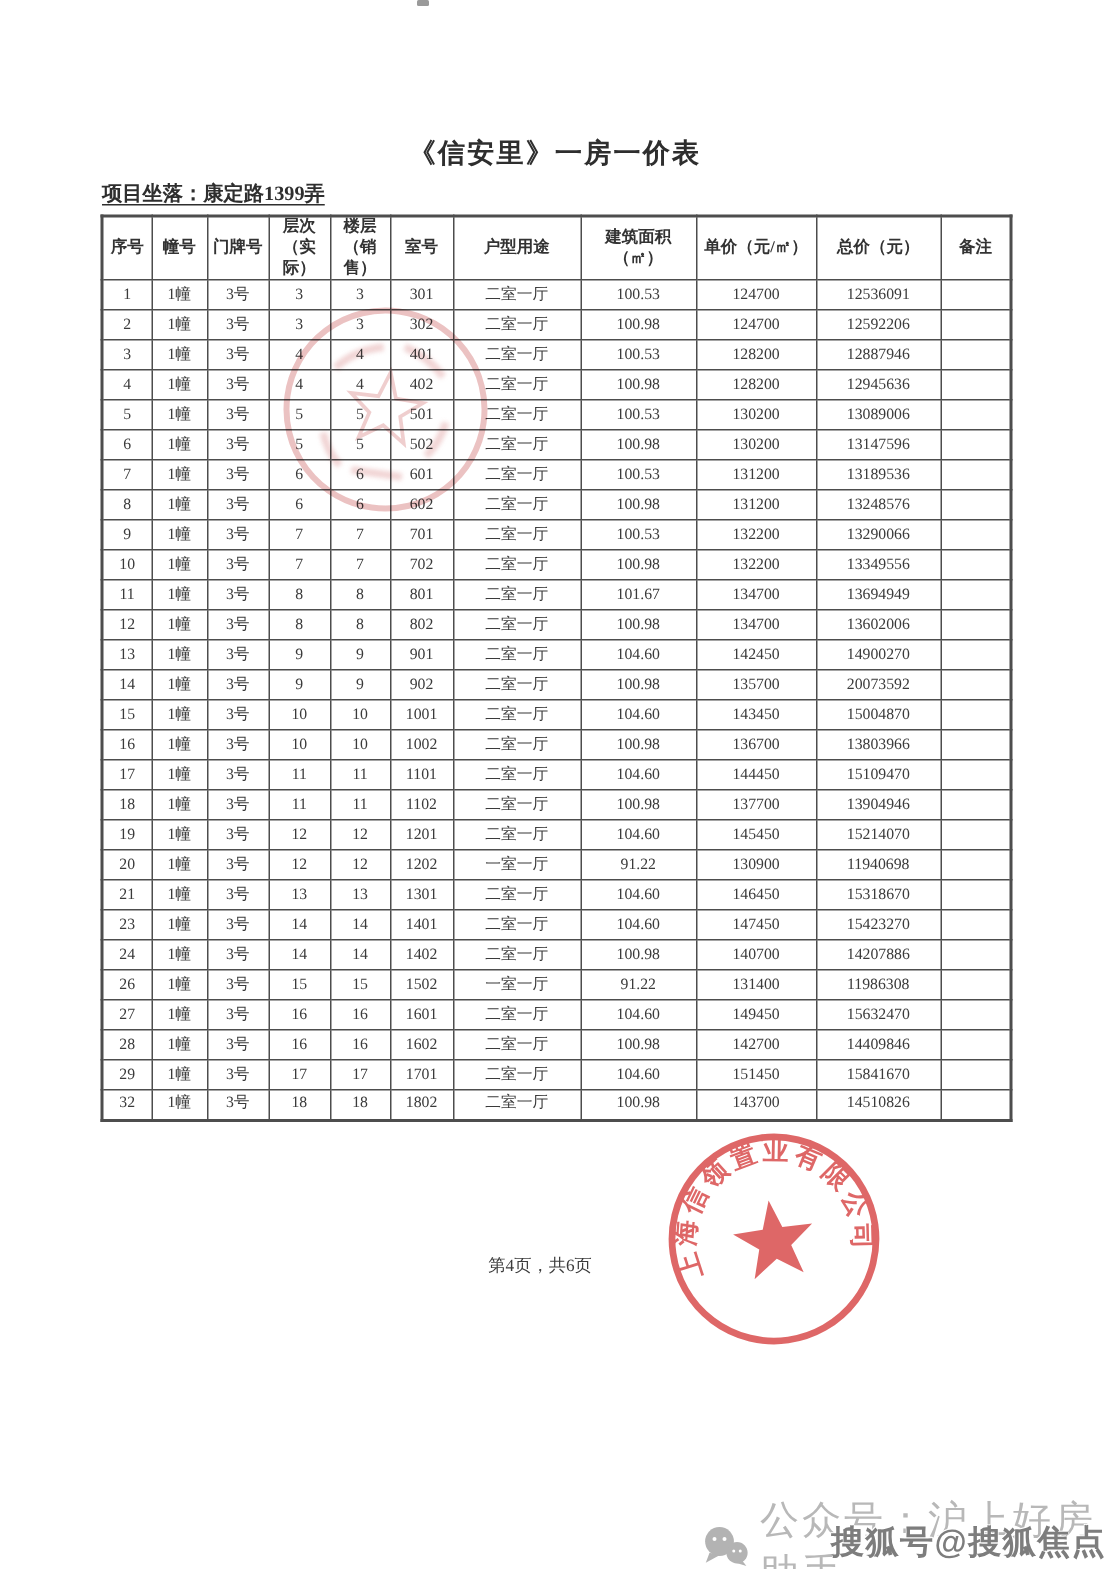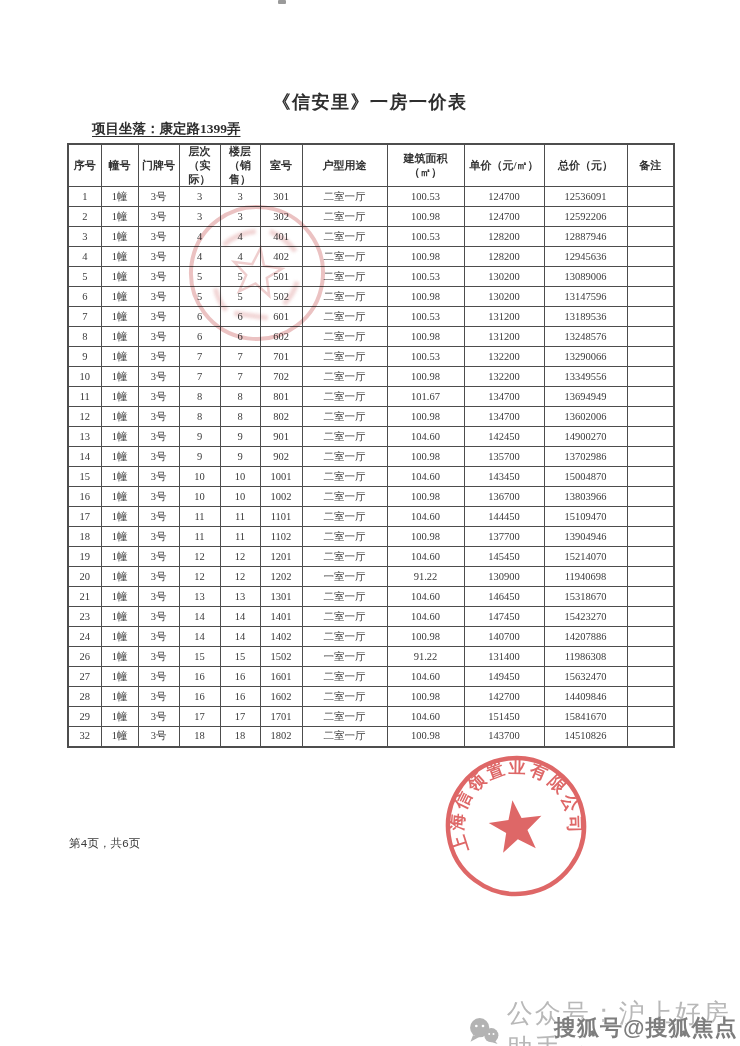--- a/index.html
+++ b/index.html
@@ -13,43 +13,42 @@
     position:absolute; top:90px; left:0; width:740px;
     text-align:center; font-size:18px; font-weight:600;
     letter-spacing:1.5px; color:#2e2e2e;
     font-family:"Liberation Serif","DejaVu Serif",serif;
   }
   .doc-subtitle {
     position:absolute; top:120px; left:68px;
     font-size:13.5px; font-weight:700; color:#2e2e2e;
     text-decoration:underline; text-underline-offset:3px;
     font-family:"Liberation Serif","DejaVu Serif",serif;
-    margin-left:24px;
   }
   table.price-table {
     position:absolute; top:143px; left:67px; width:606px;
     border-collapse:collapse; table-layout:fixed;
     font-family:"Liberation Serif","DejaVu Serif",serif;
   }
   .price-table th, .price-table td {
     border:1px solid #4d4d4d; text-align:center; vertical-align:middle;
     color:#3a3a3a; overflow:hidden;
   }
   .price-table { border:2px solid #4d4d4d; }
   .price-table th {
     height:37px; font-size:11px; font-weight:600;
     white-space:pre-line; line-height:1.25; color:#333;
   }
   .price-table td {
     height:20px; font-size:10.5px; font-weight:400; line-height:1;
   }
   .page-footer {
-    position:absolute; top:836px; left:69px; width:606px;
-    text-align:left; font-size:11.5px; color:#3c3c3c;
-    font-family:Liberation Mono, monospace;
+    position:absolute; top:836px; left:57px; width:606px;
+    text-align:center; font-size:11.5px; color:#3c3c3c;
+    font-family:Liberation Serif, serif;
   }
   .stamp { position:absolute; mix-blend-mode:multiply; pointer-events:none; }
   .stamp-top { left:182px; top:198px; opacity:0.55; filter:blur(0.4px); }
   .stamp-bottom { left:434px; top:744px; opacity:0.85; }
   .watermark-wechat {
     position:absolute; left:468px; top:996px;
     display:flex; align-items:center; gap:7px;
     color:#b8b8b8; font-size:26px; letter-spacing:2px;
     font-weight:400; z-index:2;
   }
@@ -280,21 +279,21 @@
         <tr>
           <td>14</td>
           <td>1幢</td>
           <td>3号</td>
           <td>9</td>
           <td>9</td>
           <td>902</td>
           <td>二室一厅</td>
           <td>100.98</td>
           <td>135700</td>
-          <td>13702986</td>
+          <td>20073592</td>
           <td></td>
         </tr>
         <tr>
           <td>15</td>
           <td>1幢</td>
           <td>3号</td>
           <td>10</td>
           <td>10</td>
           <td>1001</td>
           <td>二室一厅</td>

